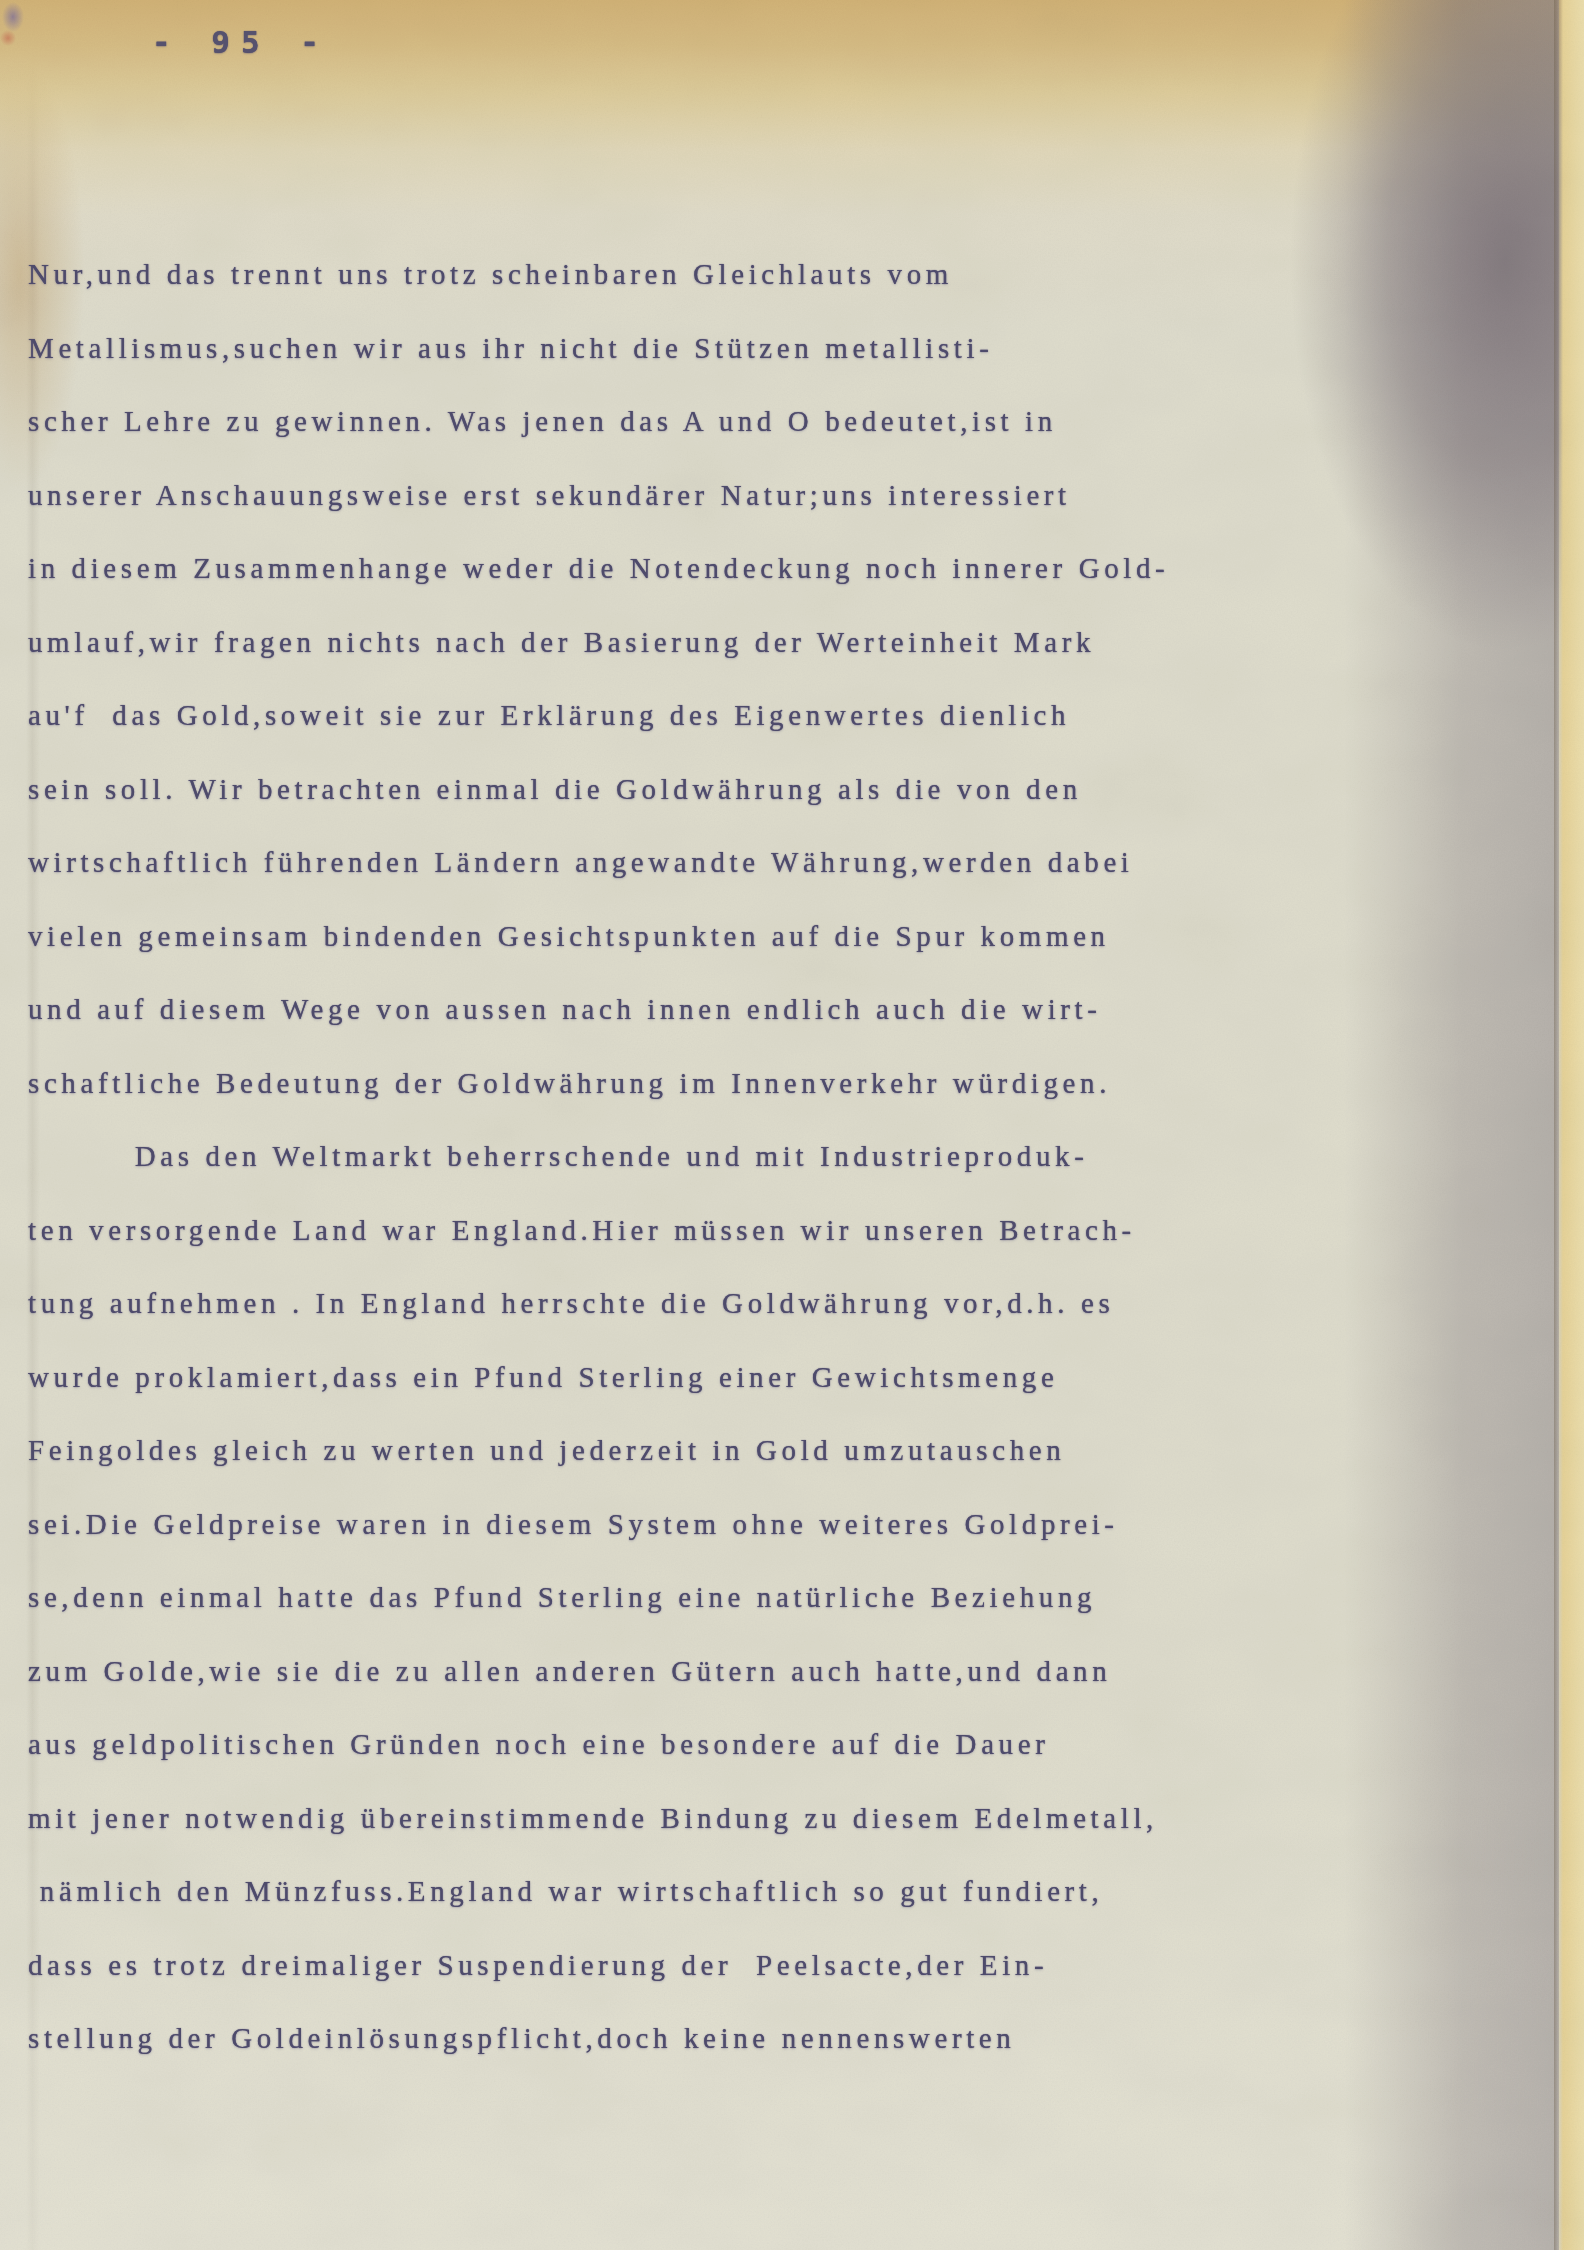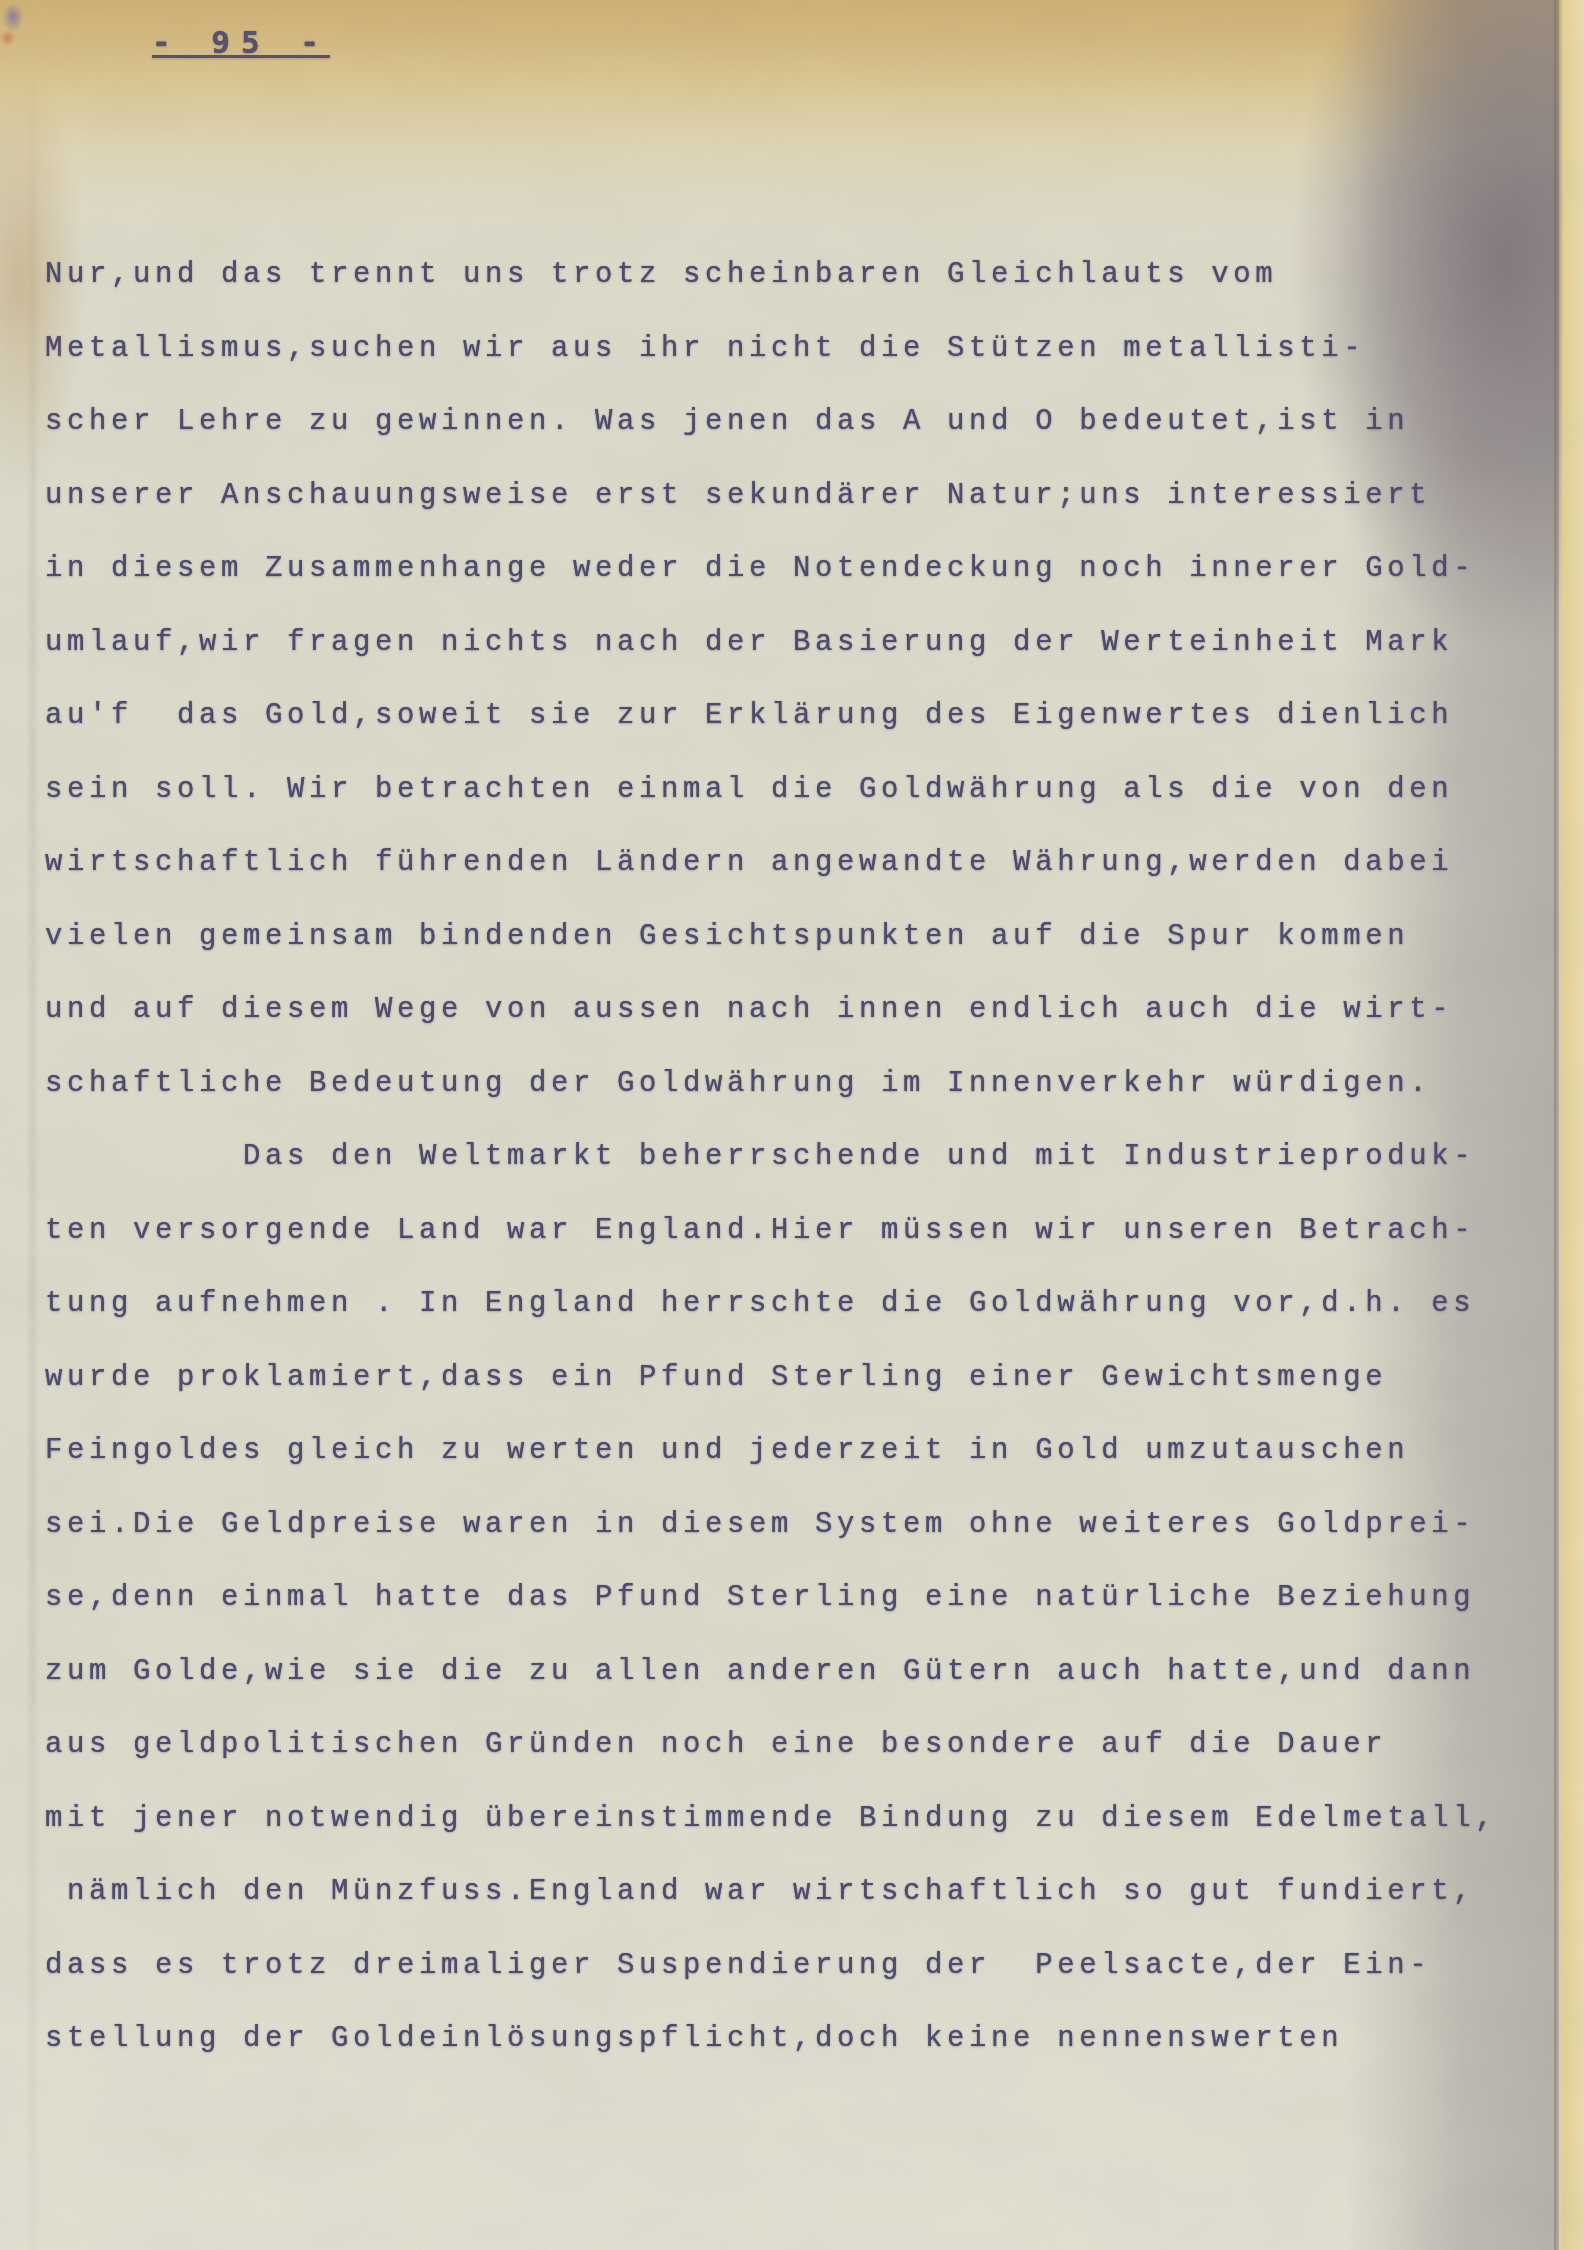--- a/index.html
+++ b/index.html
@@ -50,25 +50,24 @@
       26px 0px;
   }
   .grain{position:absolute;inset:0;mix-blend-mode:multiply;opacity:.16;pointer-events:none;}
   .page-number{
     position:absolute;left:152px;top:24px;
     font-family:"DejaVu Sans Mono",monospace;
     font-size:31px;font-weight:bold;
     letter-spacing:11px;
     color:#56526e;
     text-shadow:0 0 1px rgba(70,65,110,.9), 0 1px 2px rgba(70,65,110,.3);
-    text-decoration:underline;
   }
   .text-body{
-    position:absolute;left:45px;top:238px;
-    font-family:Liberation Mono, monospace;
+    position:absolute;left:28px;top:238px;
+    font-family:Liberation Serif, serif;
     font-size:29px;
     letter-spacing:4.6px;
     line-height:73.5px;
     color:#4e4b6b;
     white-space:pre;
     text-shadow:0 0 1px rgba(70,65,110,.85), 0 1px 2.5px rgba(70,65,110,.28);
   }
   .text-body .line{height:73.5px;}
 </style>
 </head>

